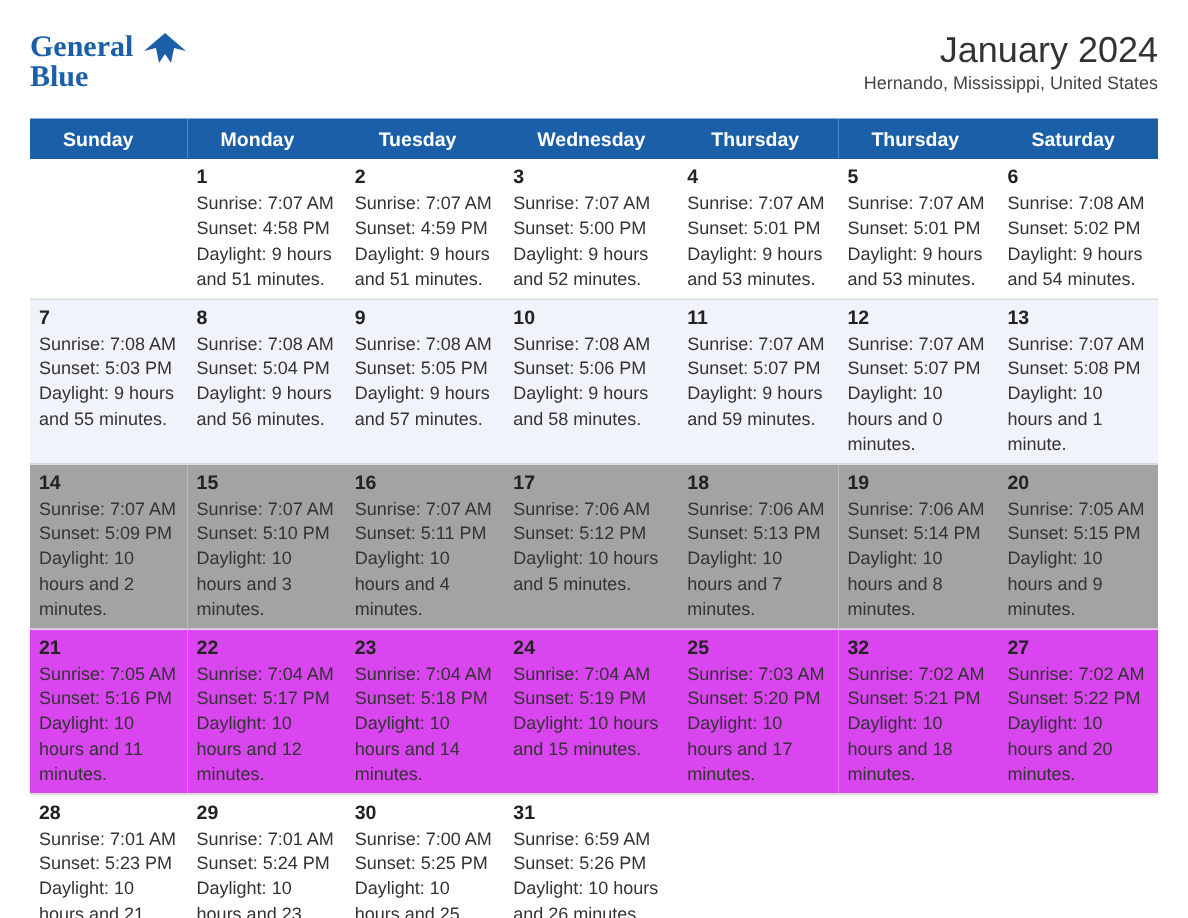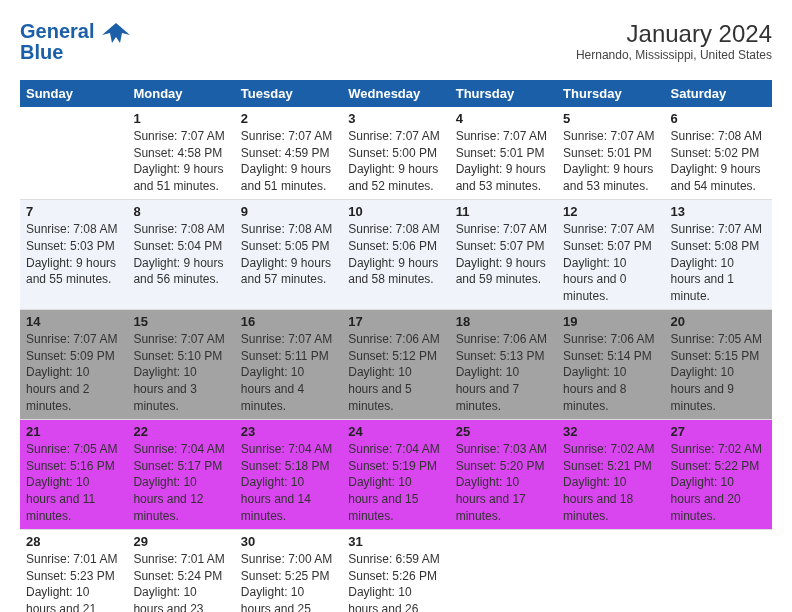--- a/index.html
+++ b/index.html
@@ -12,20 +12,21 @@
     }
     .header {
       display: flex;
       justify-content: space-between;
       align-items: flex-start;
       margin-bottom: 16px;
     }
     .logo {
       display: flex;
       align-items: center;
+      font-family: Liberation Serif, serif;
     }
     .title-block {
       text-align: right;
     }
     .month-title {
       font-size: 24px;
       color: #333;
       font-weight: normal;
     }
     .location {
@@ -34,21 +35,21 @@
     }
     table {
       width: 100%;
       border-collapse: collapse;
       font-size: 11px;
     }
     thead tr th {
       background-color: #1a5fa8;
       color: #fff;
       text-align: left;
-      padding: 6px 6px;
+      padding: 6px 22px;
       font-size: 13px;
       font-weight: bold;
     }
     tbody tr {
       border-bottom: 1px solid #ddd;
     }
     tbody tr:nth-child(odd) {
       background-color: #f9f9f9;
     }
     tbody tr:nth-child(even) {

